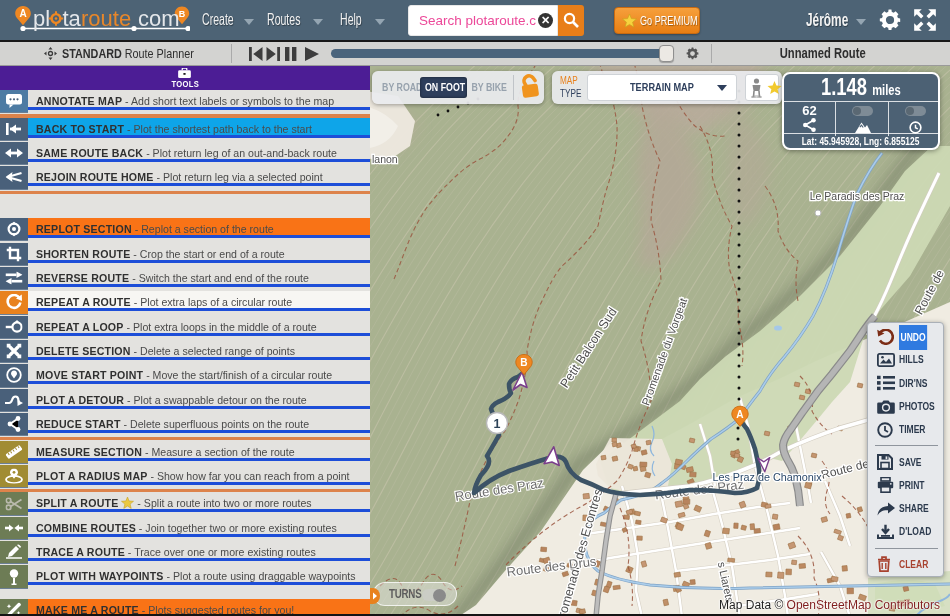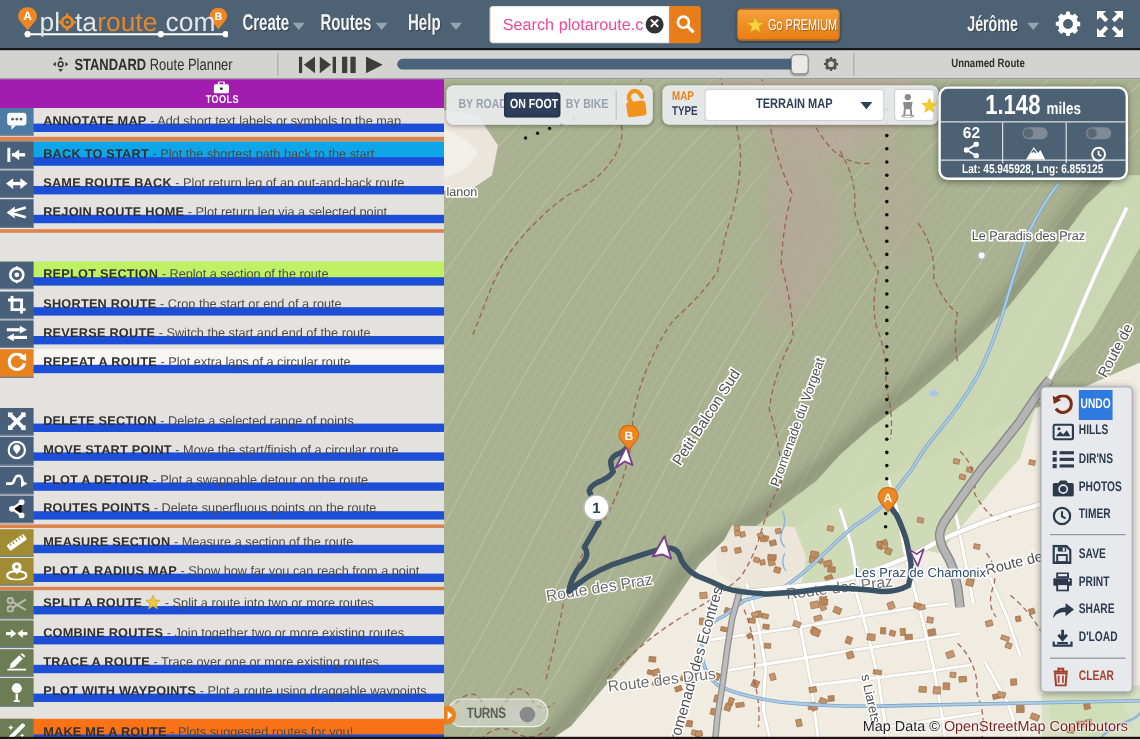--- a/index.html
+++ b/index.html
@@ -5,38 +5,38 @@
 html,body{width:950px;height:616px;overflow:hidden;font-family:"Liberation Sans",sans-serif}
 body{position:relative;background:#fff}
 .cond{display:inline-block;transform:scaleX(0.78);transform-origin:left center;white-space:nowrap}
 .condn{display:inline-block;transform:scaleX(0.66);transform-origin:left center;white-space:nowrap}
 .condc{display:inline-block;transform:scaleX(0.8);transform-origin:center center;white-space:nowrap}
 .condm{display:inline-block;transform:scaleX(0.82);transform-origin:left center;white-space:nowrap}
 .condr{display:inline-block;transform:scaleX(0.74);transform-origin:left center;white-space:nowrap}
 
 #hdr{position:absolute;left:0;top:0;width:950px;height:42px;background:#4d6375;border-bottom:2px solid #181818}
 #logo{position:absolute;left:10px;top:2px;width:180px;height:38px}
-.nav{position:absolute;top:0;height:40px;line-height:40px;color:#f2f2f2;font-weight:bold;font-size:19px;text-shadow:1px 1px 1px rgba(0,0,0,.4)}
+.nav{position:absolute;top:0;height:40px;line-height:40px;color:#f2f2f2;font-weight:normal;font-size:16px;text-shadow:1px 1px 1px rgba(0,0,0,.4)}
 .caret{position:absolute;top:19px;width:0;height:0;border-left:5.5px solid transparent;border-right:5.5px solid transparent;border-top:6px solid #94a5b2}
 #srch{position:absolute;left:408px;top:5px;width:150px;height:31px;background:#fff;border:1px solid #e8e8e8;border-radius:3px 0 0 3px;color:#ec4899;font-size:13.5px;line-height:29px;padding-left:10px;white-space:nowrap;overflow:hidden}
 #srchx{position:absolute;left:538px;top:13px;width:15px;height:15px;background:#333;border-radius:50%;color:#fff;font-size:11px;line-height:15px;text-align:center;font-weight:bold}
 #srchbtn{position:absolute;left:558px;top:5px;width:26px;height:31px;background:#e87e19;border-radius:0 3px 3px 0}
 #prem{position:absolute;left:614px;top:7px;width:86px;height:27px;white-space:nowrap;overflow:hidden;background:linear-gradient(#f6a03c,#e87e13);border:1px solid #c96a10;border-radius:4px;color:#fff;font-weight:normal;font-size:13px;line-height:25px;text-align:center;text-shadow:1px 1px 1px rgba(0,0,0,.35);box-shadow:0 1px 2px rgba(0,0,0,.3)}
 #usr{position:absolute;left:806px;top:0;height:40px;line-height:40px;color:#f2f2f2;font-weight:bold;font-size:18px;text-shadow:1px 1px 1px rgba(0,0,0,.4)}
 
 #tb2{position:absolute;left:0;top:42px;width:950px;height:24px;background:#d3d3d1;border-bottom:1px solid #9a9a9a}
 #tb2 .vdiv{position:absolute;top:2px;height:19px;width:1px;background:#aaa}
 #rpname{position:absolute;left:62px;top:0;height:23px;line-height:23px;font-size:13.5px;color:#2e2e2e}
-#unr{position:absolute;left:712px;top:0;width:222px;height:23px;line-height:23px;text-align:center;font-weight:bold;font-size:10px;color:#2e2e2e}
+#unr{position:absolute;left:712px;top:0;width:222px;height:23px;line-height:23px;text-align:center;font-weight:bold;font-size:14px;color:#2e2e2e}
 #slider{position:absolute;left:331px;top:7px;width:342px;height:9px;background:#4a647c;border-radius:5px}
 #sthumb{position:absolute;left:659px;top:3px;width:15px;height:17px;background:#ece9e4;border:1px solid #8f8f8f;border-radius:4px;box-shadow:0 1px 1px rgba(0,0,0,.25)}
 
 #side{position:absolute;left:0;top:66px;width:370px;height:548px;background:#e3e2df}
-#thead{position:absolute;left:0;top:0;width:370px;height:24px;background:#a21caf;color:#fff;text-align:center}
-.trow{position:absolute;left:0;width:370px;height:20px;background:#e3e2df;border-bottom:7px solid #1d4ed8}
+#thead{position:absolute;left:0;top:0;width:370px;height:24px;background:#4c1d95;color:#fff;text-align:center}
+.trow{position:absolute;left:0;width:370px;height:20px;background:#e3e2df;border-bottom:3px solid #1d4ed8}
 .trow .ic{position:absolute;left:0;top:0;width:28px;height:23.35px;background:#49607a;border-bottom:1px solid #6b7f95}
 .trow .tx{position:absolute;left:36px;top:0;height:24.35px;line-height:23.4px;font-size:10.6px;color:#4a4a4a;white-space:nowrap}
 .trow b{color:#303030;letter-spacing:0.2px}
 .odiv{position:absolute;left:0;width:370px;height:3.2px;background:#dd834b}
 .ic svg{position:absolute;left:50%;top:50%;transform:translate(-50%,-50%)}
 
 #map{position:absolute;left:370px;top:66px;width:580px;height:550px;overflow:hidden;background:#a9b290}
 
 .ovl{position:absolute;border-radius:6px;background:rgba(233,235,238,0.93);box-shadow:0 1px 4px rgba(0,0,0,.35)}
 #seg{left:2px;top:5px;width:172px;height:33px}
@@ -193,21 +193,21 @@
       <div class="ic" style="background:#49607a">
         <svg width="17" height="12" viewBox="0 0 17 12">
           <path d="M2,6 L16,2" stroke="#fff" stroke-width="2.2" fill="none"></path>
           <path d="M2,6 L16,10" stroke="#fff" stroke-width="2.2" fill="none"></path>
           <path d="M0,6 l7,-5 -1,5 1,5z" fill="#fff"></path>
         </svg>
       </div>
       <div class="tx"><b>REJOIN ROUTE HOME</b> - Plot return leg via a selected point</div>
     </div>
 <div class="odiv" style="top:124.60px"></div>
-<div class="trow" style="top:152.15px;background:#bef264">
+<div class="trow" style="top:152.15px;background:#f97316">
       <div class="ic" style="background:#49607a">
         <svg width="16" height="15" viewBox="0 0 16 15">
           <circle cx="8" cy="7.5" r="5.4" fill="none" stroke="#fff" stroke-width="2.2"></circle>
           <path d="M8,0 l3,3.2 -6,0z" fill="#fff"></path>
           <path d="M8,15 l-3,-3.2 6,0z" fill="#fff"></path>
           <circle cx="8" cy="7.5" r="2" fill="#fff"></circle>
         </svg>
       </div>
       <div class="tx"><b>REPLOT SECTION</b> - Replot a section of the route</div>
     </div>
@@ -232,20 +232,30 @@
       <div class="tx"><b>REVERSE ROUTE</b> - Switch the start and end of the route</div>
     </div>
 <div class="trow" style="top:225.20px;background:#f7f6f3">
       <div class="ic" style="background:#e8821e">
         <svg width="16" height="16" viewBox="0 0 16 16">
           <path d="M13.5,4 A6.4,6.4 0 1 0 14.4,8.6" stroke="#fff" stroke-width="2.6" fill="none"></path>
           <path d="M15.8,0.5 l0.2,6.5 -6,-2.5z" fill="#fff"></path>
         </svg>
       </div>
       <div class="tx"><b>REPEAT A ROUTE</b> - Plot extra laps of a circular route</div>
+    </div>
+<div class="trow" style="top:249.55px;background:#e3e2df">
+      <div class="ic" style="background:#49607a">
+        <svg width="17" height="14" viewBox="0 0 17 14">
+          <rect x="0" y="5.8" width="7" height="2.4" fill="#fff"></rect>
+          <circle cx="11.5" cy="7" r="4.6" fill="none" stroke="#fff" stroke-width="2.2"></circle>
+          <path d="M11.5,0 l3,3 -6,0z" fill="#fff"></path>
+        </svg>
+      </div>
+      <div class="tx"><b>REPEAT A LOOP</b> - Plot extra loops in the middle of a route</div>
     </div>
 <div class="trow" style="top:273.90px;background:#e3e2df">
       <div class="ic" style="background:#49607a">
         <svg width="15" height="15" viewBox="0 0 15 15">
           <path d="M3,3 L12,12 M12,3 L3,12" stroke="#fff" stroke-width="3.2"></path>
           <rect x="0" y="0" width="4" height="4" fill="#fff"></rect>
           <rect x="11" y="0" width="4" height="4" fill="#fff"></rect>
           <rect x="0" y="11" width="4" height="4" fill="#fff"></rect>
           <rect x="11" y="11" width="4" height="4" fill="#fff"></rect>
         </svg>
@@ -272,21 +282,21 @@
     </div>
 <div class="trow" style="top:346.95px;background:#e3e2df">
       <div class="ic" style="background:#49607a">
         <svg width="14" height="16" viewBox="0 0 14 16">
           <path d="M11,2.5 L3,8 11,13.5" stroke="#fff" stroke-width="2"></path>
           <circle cx="11" cy="2.5" r="2.4" fill="#fff"></circle>
           <circle cx="3" cy="8" r="2.4" fill="#fff"></circle>
           <circle cx="11" cy="13.5" r="2.4" fill="#fff"></circle>
         </svg>
       </div>
-      <div class="tx"><b>ROUTES POINTS</b> - Delete superfluous points on the route</div>
+      <div class="tx"><b>REDUCE START</b> - Delete superfluous points on the route</div>
     </div>
 <div class="odiv" style="top:371.30px"></div>
 <div class="trow" style="top:374.50px;background:#e3e2df">
       <div class="ic" style="background:#a18c33">
         <svg width="17" height="16" viewBox="0 0 17 16">
           <g transform="rotate(-35 8.5 8)">
             <rect x="0" y="5.2" width="17" height="5.6" rx="1" fill="#fff"></rect>
             <path d="M3,5.5 v2.2 M6,5.5 v2.2 M9,5.5 v2.2 M12,5.5 v2.2 M15,5.5 v2.2" stroke="#a18c33" stroke-width="1"></path>
           </g>
         </svg>
@@ -754,21 +764,21 @@
   <div class="segb" style="left:95px;width:44px"><span class="condc">BY BIKE</span></div>
   <div id="lockp"></div>
   <svg width="24" height="26" viewBox="0 0 24 26" style="position:absolute;left:146px;top:3px">
         <g transform="rotate(-8 12 14)">
           <path d="M7.5,9 V7.2 a5,5 0 0 1 10,-0.6 l0.3,3" fill="none" stroke="#f0941e" stroke-width="3.6" stroke-linecap="round" transform="rotate(-22 12 8)"></path>
           <rect x="4" y="10.5" width="16" height="12.5" rx="2.5" fill="#f0941e"></rect>
         </g>
       </svg>
 </div>
 <div class="ovl" id="mtp">
-  <div style="position:absolute;left:8px;top:3px;font-weight:bold;font-size:10.5px;line-height:13px;color:#e8821e"><span class="cond">MAP</span><br><span class="cond" style="color:#2e3f5c">TYPE</span></div>
+  <div style="position:absolute;left:8px;top:3px;font-weight:normal;font-size:10.5px;line-height:13px;color:#e8821e"><span class="cond">MAP</span><br><span class="cond" style="color:#2e3f5c">TYPE</span></div>
   <div id="dd"><span class="condc">TERRAIN MAP</span><div id="ddar"></div></div>
   <div id="pegbox">
     <svg width="11" height="20" viewBox="0 0 11 20" style="margin:3px 0 0 5px">
           <circle cx="5.5" cy="3" r="2.6" fill="#8a8a8a"></circle>
           <path d="M1.5,7 h8 l-1,6 h-6z" fill="#8a8a8a"></path>
           <path d="M3,13 l-0.5,6 M8,13 l0.5,6" stroke="#8a8a8a" stroke-width="1.6"></path>
           <ellipse cx="5.5" cy="19" rx="5" ry="1" fill="none" stroke="#9a9a9a"></ellipse>
         </svg>
     <svg width="15" height="15" viewBox="0 0 15 15" style="position:absolute;left:21px;top:6px">
           <path d="M7.5,0 l1.9,4.6 5.1,0.4 -3.9,3.2 1.2,4.9 -4.3,-2.7 -4.3,2.7 1.2,-4.9 -3.9,-3.2 5.1,-0.4z" fill="#f2ca2e"></path>

